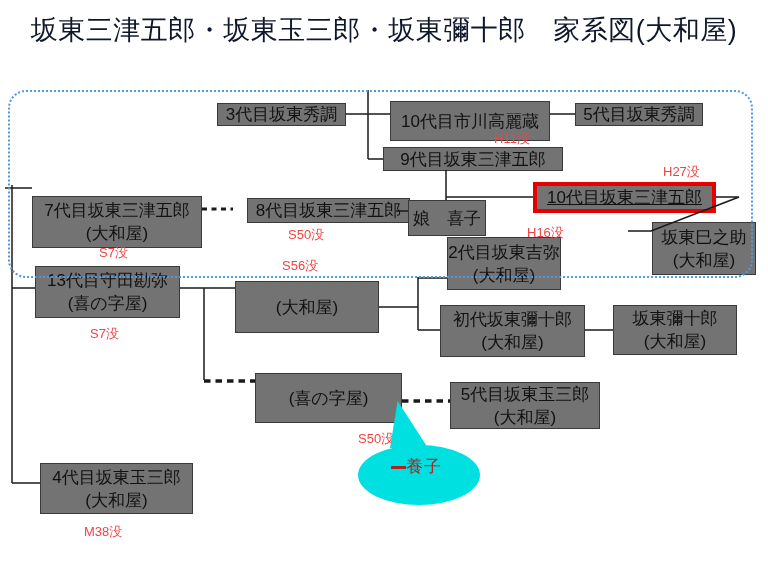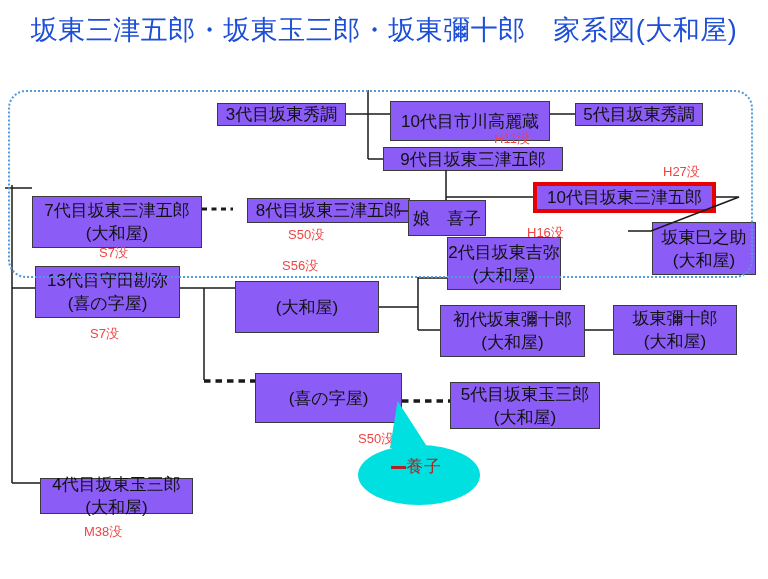--- a/index.html
+++ b/index.html
@@ -2,29 +2,29 @@
 <html><head>
 <meta charset="utf-8">
 <style>
   html,body{margin:0;padding:0;background:#fff;}
   #slide{
     position:relative;width:768px;height:579px;background:#ffffff;overflow:hidden;
     font-family:"Liberation Sans", sans-serif;color:#111;
   }
   #title{
     position:absolute;left:0;top:12px;width:768px;text-align:center;
-    font-size:27px;letter-spacing:0.5px;color:#1d4ed8;white-space:nowrap;
+    font-size:27px;letter-spacing:0.5px;color:#0f172a;white-space:nowrap;
   }
   .node{
-    position:absolute;background:#8b5cf6;border:1.4px solid #3a3a3a;box-sizing:border-box;
+    position:absolute;background:#737373;border:1.4px solid #3a3a3a;box-sizing:border-box;
     display:flex;flex-direction:column;align-items:center;justify-content:center;
     text-align:center;font-size:17px;line-height:23px;color:#111;white-space:nowrap;
     z-index:2;
   }
-  .node.red{border:4px solid #1d4ed8;z-index:2;}
+  .node.red{border:4px solid #1d4ed8;z-index:2;text-decoration:underline;}
   .note{
     position:absolute;font-size:13px;color:#ef4444;z-index:4;white-space:nowrap;
   }
   #connectors{position:absolute;left:0;top:0;z-index:3;pointer-events:none;}
   #group-frame{
     position:absolute;left:8px;top:90px;width:745px;height:188px;box-sizing:border-box;
     border:2px dotted #4f9bdc;border-radius:18px;z-index:5;pointer-events:none;background:transparent;
   }
   #callout-ellipse{
     position:absolute;left:358px;top:445px;width:122px;height:60px;border-radius:50%;
@@ -141,21 +141,21 @@
 
   <div class="node" style="left:255px;top:373px;width:147px;height:50px">
     <span>(喜の字屋)</span>
   </div>
 
   <div class="node" style="left:450px;top:382px;width:150px;height:47px">
     <span>5代目坂東玉三郎</span>
     <span>(大和屋)</span>
   </div>
 
-  <div class="node" style="left:40px;top:478px;width:153px;height:36px">
+  <div class="node" style="left:40px;top:463px;width:153px;height:51px">
     <span>4代目坂東玉三郎</span>
     <span>(大和屋)</span>
   </div>
 
   <div class="note" style="left:494px;top:130px">H11没</div>
   <div class="note" style="left:663px;top:163px">H27没</div>
   <div class="note" style="left:288px;top:226px">S50没</div>
   <div class="note" style="left:527px;top:224px">H16没</div>
   <div class="note" style="left:99px;top:244px">S7没</div>
   <div class="note" style="left:282px;top:257px">S56没</div>

